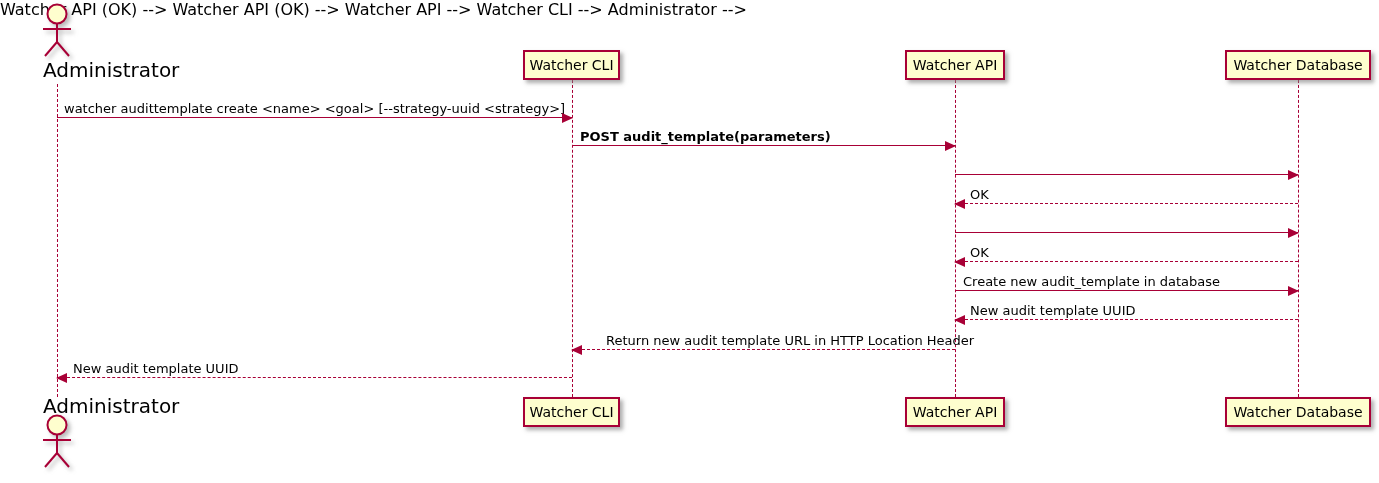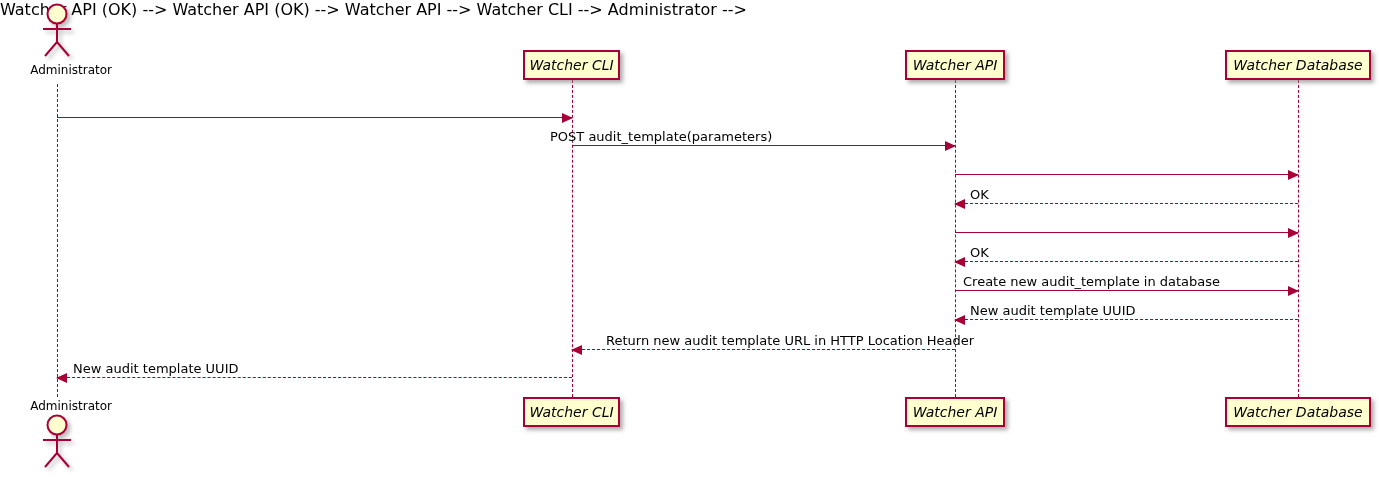--- a/index.html
+++ b/index.html
@@ -14,25 +14,24 @@
     position:relative;width:1379px;height:483px;background:var(--bg);overflow:hidden;
   }
   .lifeline{
     position:absolute;width:0;border-left:1px dashed var(--accent);
   }
   .pbox{
     position:absolute;height:30px;background:var(--fill);
     border:2px solid var(--accent);color:var(--ink);
     font-size:14px;line-height:26px;text-align:center;white-space:nowrap;
     box-shadow:3px 3px 4px rgba(130,130,130,0.65);
-    font-style:italic;
   }
   .actor-label{
-    position:absolute;width:110px;text-align:right;color:var(--ink);
-    font-size:12px;line-height:16px;white-space:nowrap;
+    position:absolute;width:110px;text-align:center;color:var(--ink);
+    font-size:20px;line-height:16px;white-space:nowrap;margin-left:41px;
   }
   .actor-svg{position:absolute;filter:drop-shadow(3px 3px 2px rgba(130,130,130,0.55));}
   .msg-label{
     position:absolute;color:var(--ink);font-size:13px;line-height:16px;white-space:nowrap;
   }
   .msg-line{
     position:absolute;height:0;
   }
   .msg-line.solid{border-top:1px solid var(--accent);}
   .msg-line.dashed{border-top:1px dashed var(--accent);}
@@ -76,26 +75,27 @@
   <div class="pbox" style="left:523px;top:50px;width:97px;">Watcher CLI</div>
   <div class="pbox" style="left:905px;top:50px;width:100px;">Watcher API</div>
   <div class="pbox" style="left:1225px;top:50px;width:146px;">Watcher Database</div>
 
   
   <div class="pbox" style="left:523px;top:397px;width:97px;">Watcher CLI</div>
   <div class="pbox" style="left:905px;top:397px;width:100px;">Watcher API</div>
   <div class="pbox" style="left:1225px;top:397px;width:146px;">Watcher Database</div>
 
   
+  <div class="msg-label" style="left:64px;top:101px;">watcher audittemplate create &lt;name&gt; &lt;goal&gt; [--strategy-uuid &lt;strategy&gt;]</div>
   <div class="msg-line solid" style="left:57px;top:117px;width:515px;">
       <i class="ah r"></i>
     </div>
 
   
-  <div class="msg-label" style="left:550px;top:129px;">POST audit_template(parameters)</div>
+  <div class="msg-label" style="left:580px;top:129px;font-weight:bold;">POST audit_template(parameters)</div>
   <div class="msg-line solid" style="left:572px;top:145px;width:383px;">
       <i class="ah r"></i>
     </div>
 
   
   <div class="msg-line solid" style="left:955px;top:174px;width:343px;">
       <i class="ah r"></i>
     </div>
 
    Watcher API (OK) --&gt;

